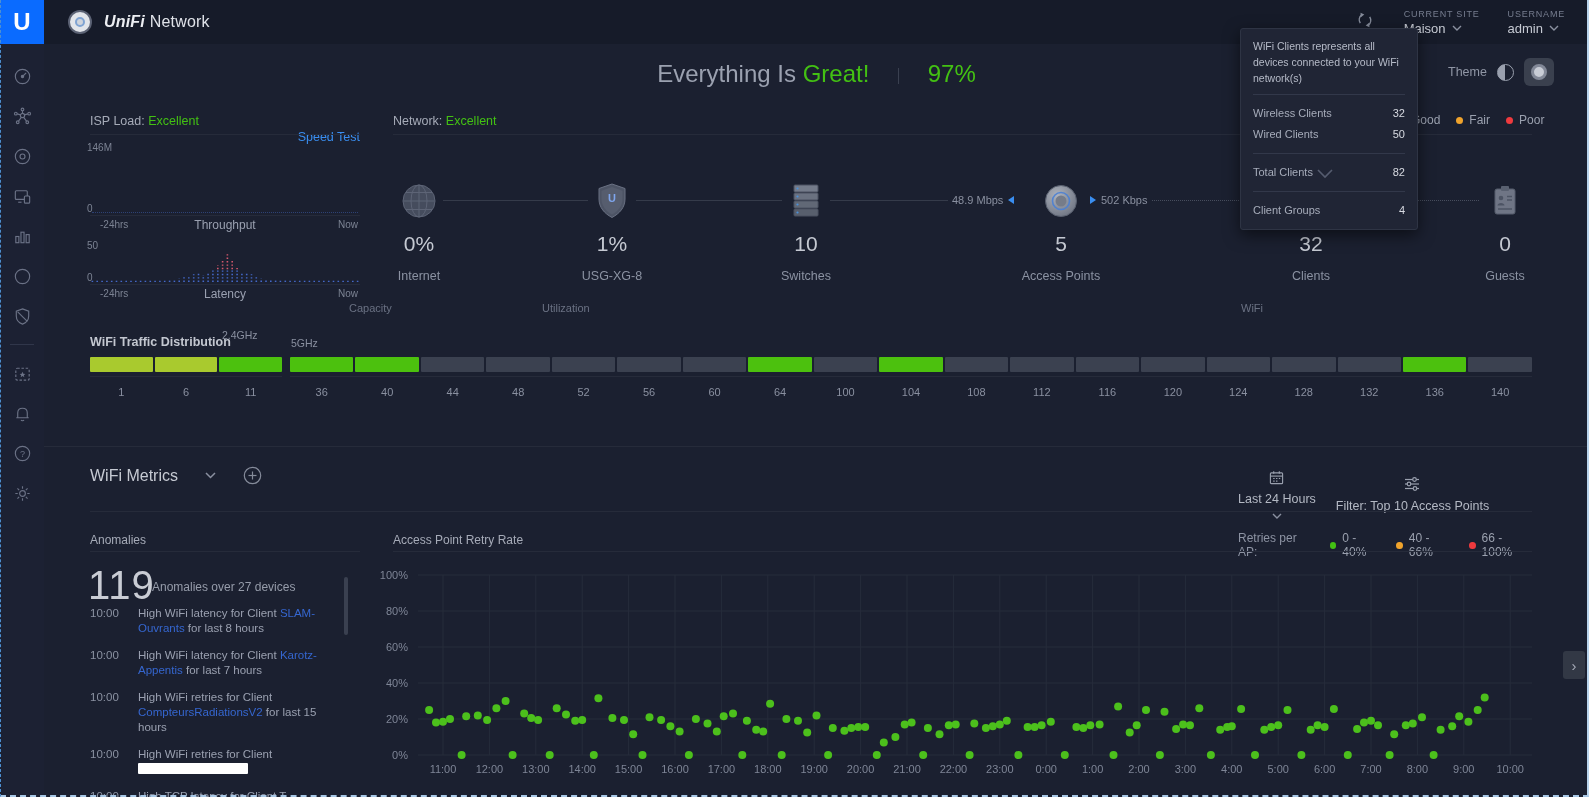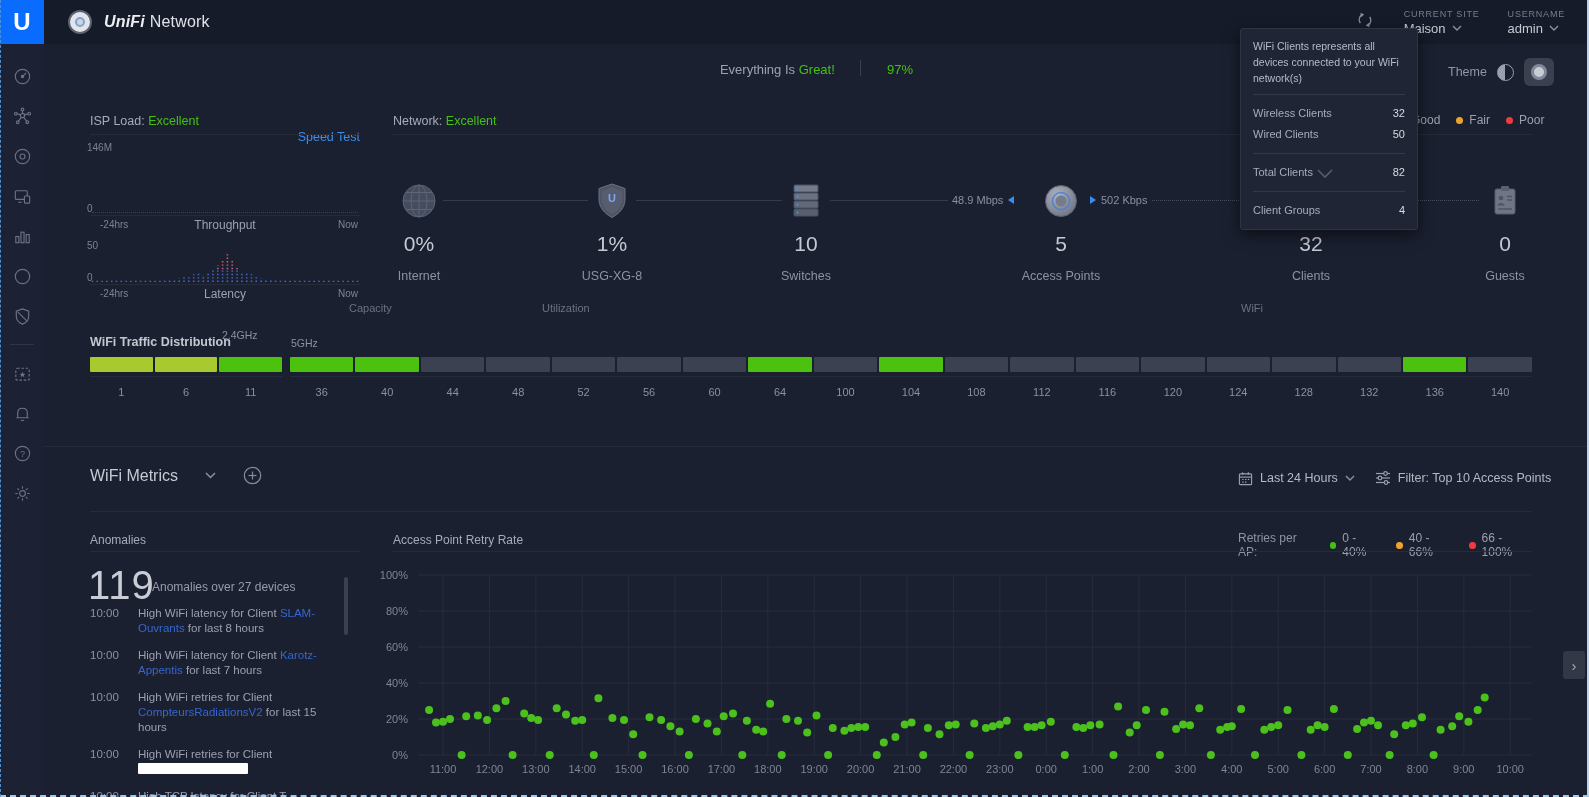--- a/index.html
+++ b/index.html
@@ -36,21 +36,21 @@
   
   .tooltip { position:absolute; left:1240px; top:28px; width:178px; background:#202535; border:1px solid #2e3444;
              border-radius:3px; box-shadow:0 5px 16px rgba(0,0,0,.55); padding:10px 12px 8px 12px; z-index:60; }
   .tooltip .tip-text { font-size:10.5px; line-height:1.5; color:#b6bbc8; }
   .tooltip hr { border:none; border-top:1px solid #32384a; margin:8px 0; }
   .tip-row { display:flex; justify-content:space-between; font-size:11px; line-height:1.9; }
   .tip-row .l { color:#a6acba; } .tip-row .v { color:#d7dae1; }
   .tip-arrow { position:absolute; left:1316px; top:166px; z-index:60; color:#4a5164; font-size:14px; }
 
   
-  .status-row { position:absolute; left:44px; top:60px; width:1545px; text-align:center; font-size:13px; }
+  .status-row { position:absolute; left:44px; top:60px; width:1545px; text-align:center; font-size:24px; }
   .status-row .pre { color:#9ba1b0; } .status-row .st { color:#43c113; }
   .status-row .sep { display:inline-block; width:1px; height:16px; background:#3a4050; margin:0 22px; vertical-align:-2px; }
   .status-row .sc { color:#43c113; }
 
   .theme-ctl { position:absolute; left:1448px; top:58px; display:flex; align-items:center; gap:10px; z-index:5; }
   .theme-ctl .lbl { font-size:12.5px; color:#9096a5; }
   .half-dot { width:17px; height:17px; border-radius:50%; border:1.5px solid #9aa0ae;
               background:linear-gradient(90deg,#9aa0ae 50%, transparent 50%); cursor:pointer; }
   .theme-btn { width:30px; height:28px; border-radius:6px; background:#3a404e; display:flex; align-items:center; justify-content:center; cursor:pointer; }
   .theme-btn i { display:block; width:16px; height:16px; border-radius:50%; background:#c9cdd6; border:3px solid #828897; }
@@ -83,21 +83,21 @@
   .band-label { font-size:10.5px; color:#8a90a0; }
   .chan-group { position:absolute; display:flex; gap:2px; }
   .chan-cell { flex:1; display:flex; flex-direction:column; }
   .chan-bar { height:15px; border-radius:1px; }
   .chan-lab { margin-top:14px; text-align:center; font-size:11px; color:#8a90a0; }
 
   
   .wm-title { position:absolute; left:90px; top:466px; display:flex; align-items:center; gap:27px; }
   .wm-title .t { font-size:16px; color:#c6cad3; }
   .wm-right { position:absolute; left:1238px; top:470px; display:flex; align-items:center; gap:20px; font-size:12.5px; color:#b4b9c4; }
-  .wm-right .grp { display:flex; align-items:center; gap:7px; cursor:pointer; }
+  .wm-right .grp { display:flex; align-items:center; gap:7px; cursor:pointer;flex-direction:column; }
 
   
   .anom-count { position:absolute; left:88px; top:563px; font-size:40px; font-weight:300; color:#c9ccd4; letter-spacing:1px; }
   .anom-sum { position:absolute; left:152px; top:580px; font-size:12px; color:#969caa; }
   .anom-scroll { position:absolute; left:344px; top:577px; width:4px; height:58px; border-radius:2px; background:#3a4050; cursor:pointer; }
   #anomaly-list { position:absolute; left:90px; top:606px; width:252px; }
   .anom-row { display:flex; gap:10px; margin-bottom:12px; font-size:11.5px; line-height:15px; }
   .anom-time { width:38px; flex:none; color:#8b92a2; }
   .anom-text { width:204px; color:#9aa0b0; }
   .anom-text .lk { color:#3566cf; cursor:pointer; }

